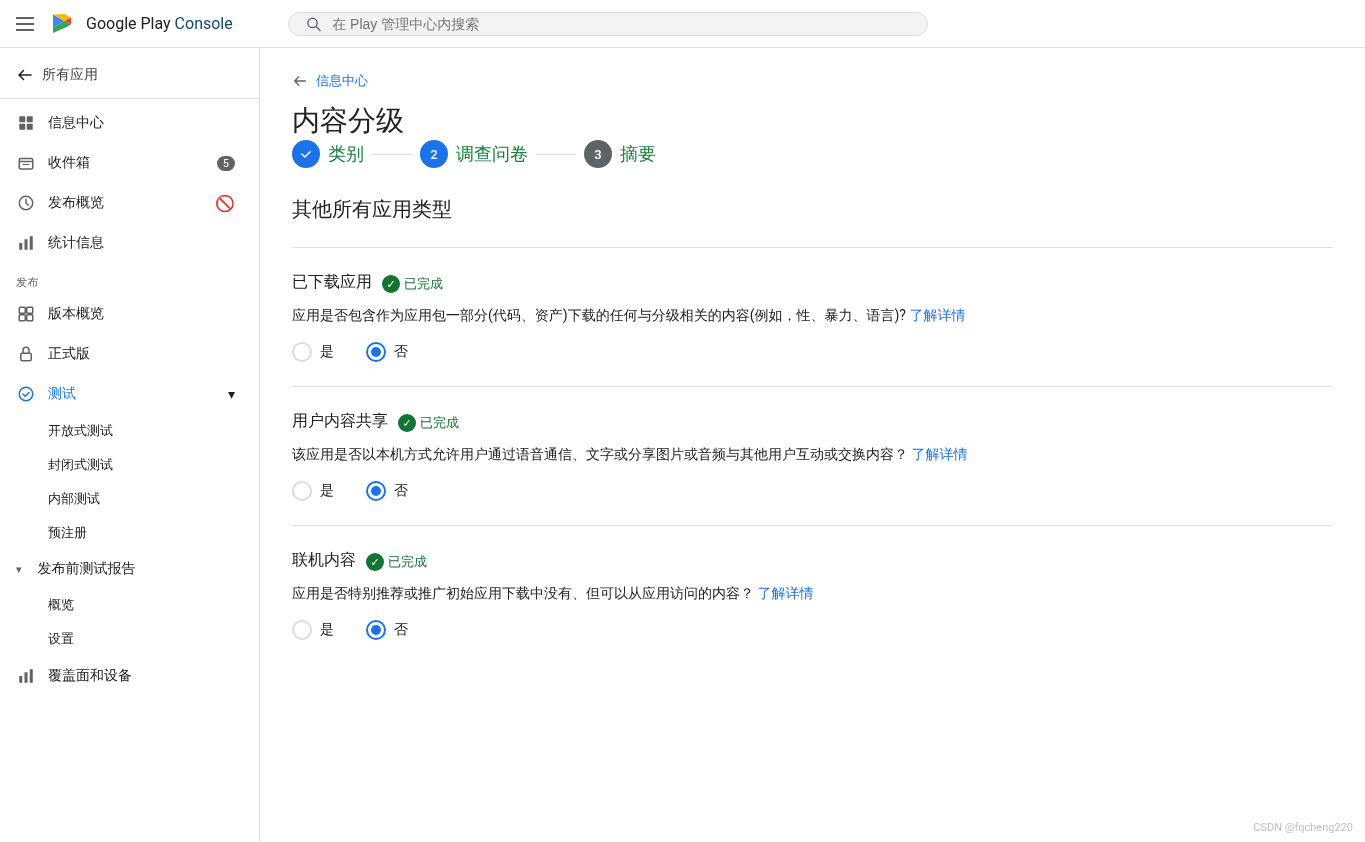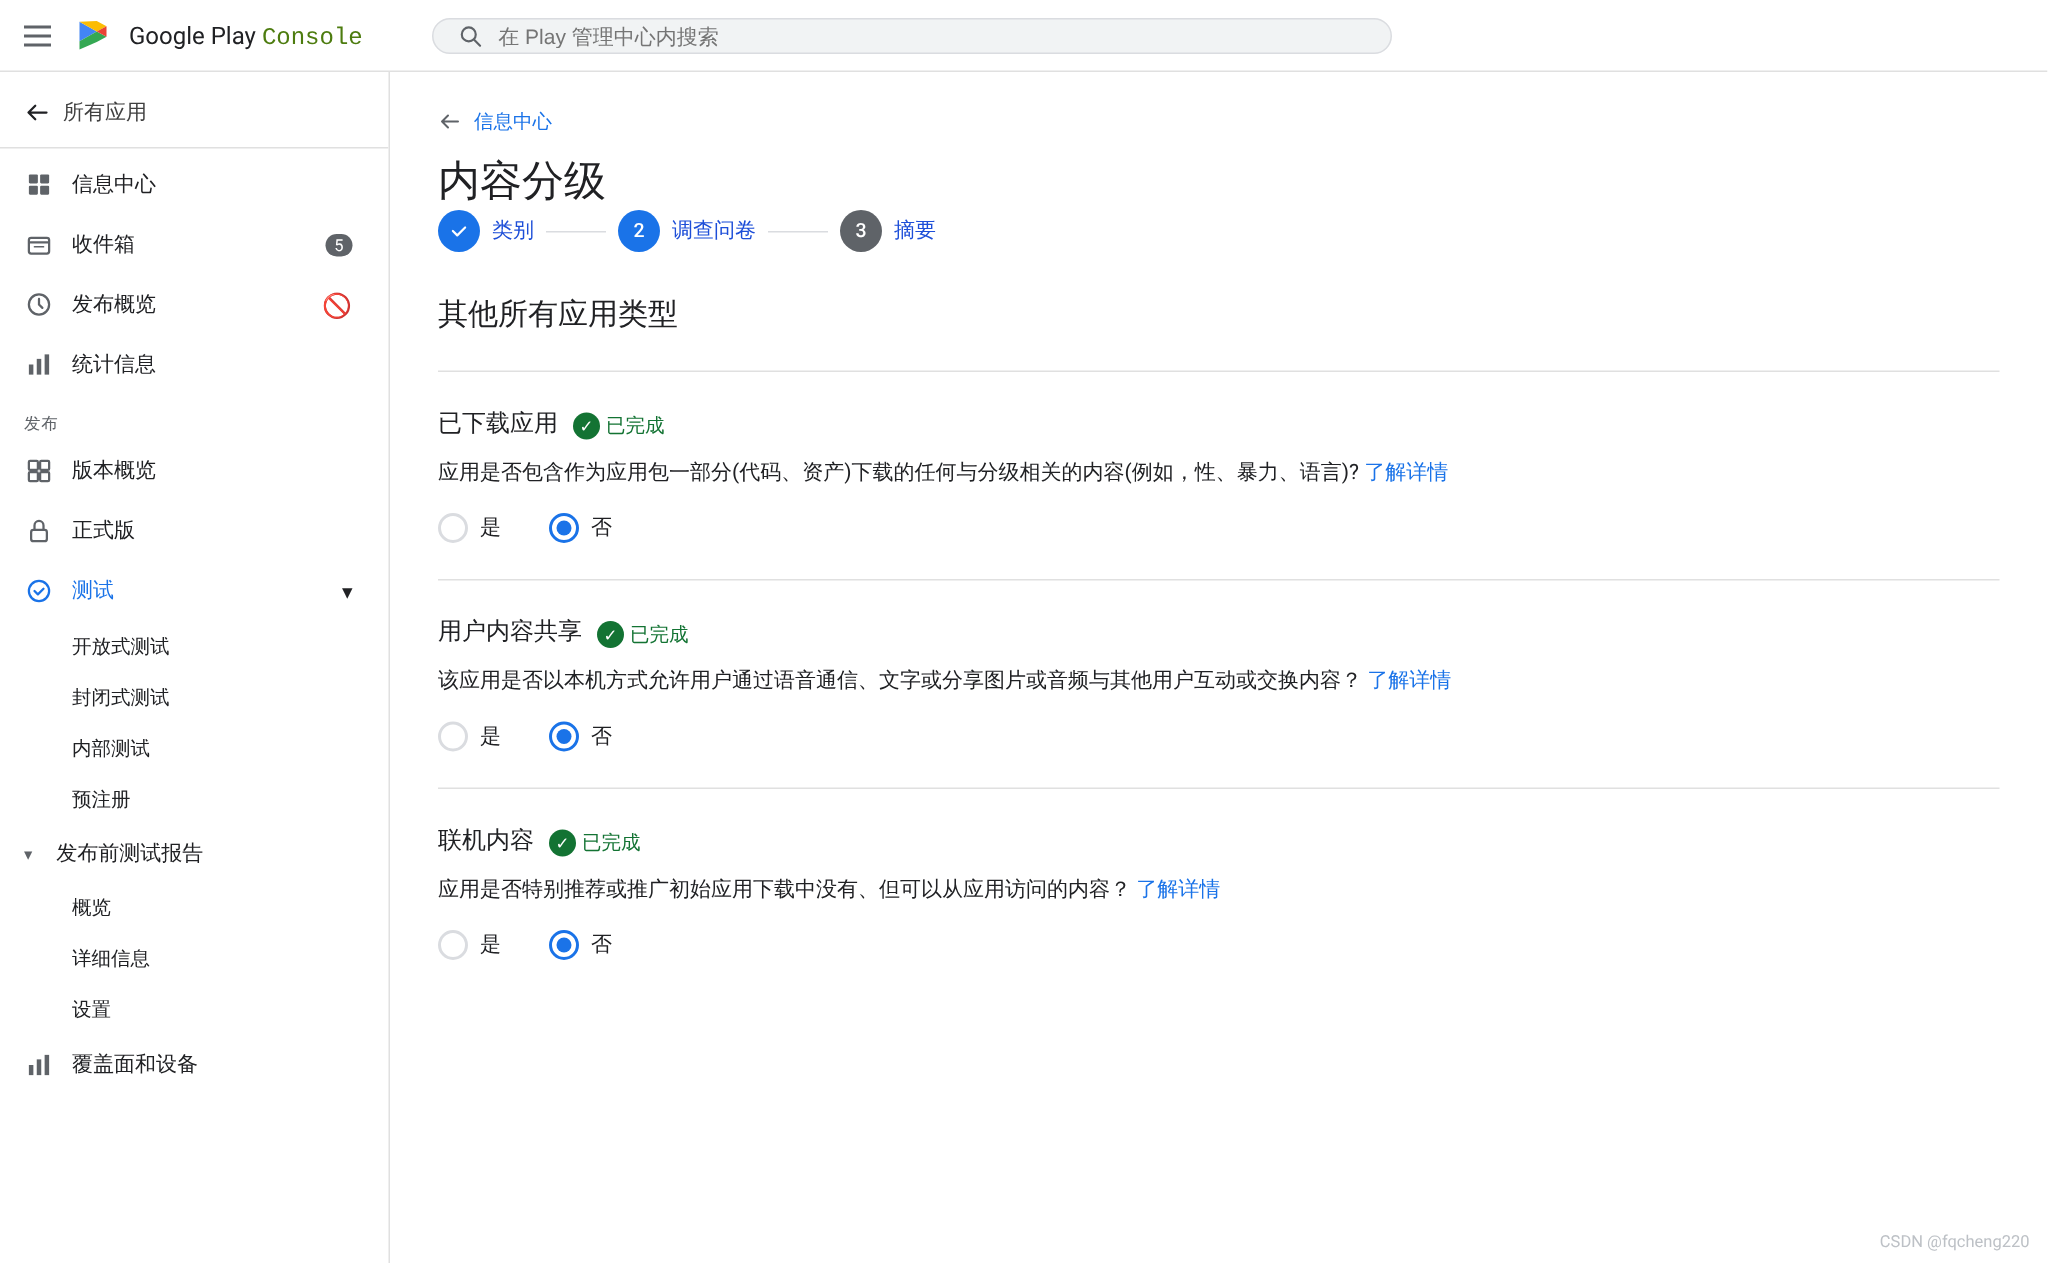--- a/index.html
+++ b/index.html
@@ -159,21 +159,21 @@
       border-radius: 50%;
       display: flex;
       align-items: center;
       justify-content: center;
       font-size: 13px;
       font-weight: 500;
     }
     .step-circle.done { background: #1a73e8; color: #fff; }
     .step-circle.active { background: #1a73e8; color: #fff; }
     .step-circle.inactive { background: #5f6368; color: #fff; }
-    .step-label { font-size: 14px; color: #1d4ed8; text-align: right; }
+    .step-label { font-size: 18px; color: #15803d; text-align: right; }
     .step-connector {
       width: 40px;
       height: 1px;
       background: #dadce0;
       margin: 0 8px;
     }
 
     .section-title { font-size: 20px; font-weight: 400; color: #202124; margin-bottom: 24px; }
 
     
@@ -269,21 +269,21 @@
     <div class="logo-area">
 
       <svg class="logo-svg" viewBox="0 0 32 32" fill="none" xmlns="http://www.w3.org/2000/svg">
         <rect width="32" height="32" rx="6" fill="white"></rect>
         <path d="M7 6.5L18.5 13L7 19.5V6.5Z" fill="#4285F4"></path>
         <path d="M7 19.5L18.5 13L25 16.5L18.5 20L7 25V19.5Z" fill="#34A853"></path>
         <path d="M7 6.5L18.5 13L25 9.5L18.5 6L7 6.5Z" fill="#FBBC04"></path>
         <path d="M18.5 13L25 9.5V16.5L18.5 13Z" fill="#EA4335"></path>
       </svg>
       <span style="font-size:16px;color:#202124;">
-        Google Play <span style="color:#4d7c0f;font-family:Liberation Mono, monospace;">Console</span>
+        Google Play <span style="color:#0c4a6e;">Console</span>
       </span>
     </div>
   </div>
   <div class="search-bar">
     <svg width="18" height="18" viewBox="0 0 24 24" fill="none">
       <circle cx="10.5" cy="10.5" r="6.5" stroke="#5f6368" stroke-width="2"></circle>
       <line x1="15.5" y1="15.5" x2="21" y2="21" stroke="#5f6368" stroke-width="2" stroke-linecap="round"></line>
     </svg>
     <input type="text" placeholder="在 Play 管理中心内搜索" style="">
   </div>
@@ -395,23 +395,20 @@
       <span>预注册</span>
     </div>
 
     <div class="sidebar-expand">
       <span style="margin-right:4px;font-size:11px;color:#5f6368;">▾</span>
       <span>发布前测试报告</span>
     </div>
 
     <div class="sidebar-sub-item">
       <span>概览</span>
-    </div>
-    <div class="sidebar-sub-item">
-      <span>详细信息</span>
     </div>
     <div class="sidebar-sub-item">
       <span>设置</span>
     </div>
 
     <div class="sidebar-item">
       <div class="sidebar-icon">
         <svg width="18" height="18" viewBox="0 0 24 24" fill="none">
           <rect x="3" y="12" width="4" height="9" fill="#5f6368"></rect>
           <rect x="10" y="7" width="4" height="14" fill="#5f6368"></rect>

